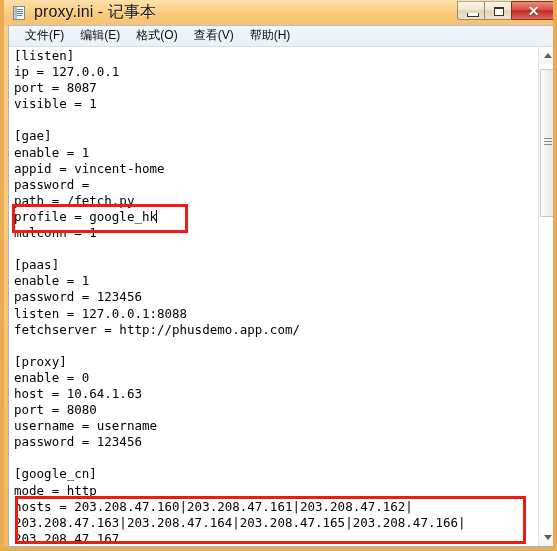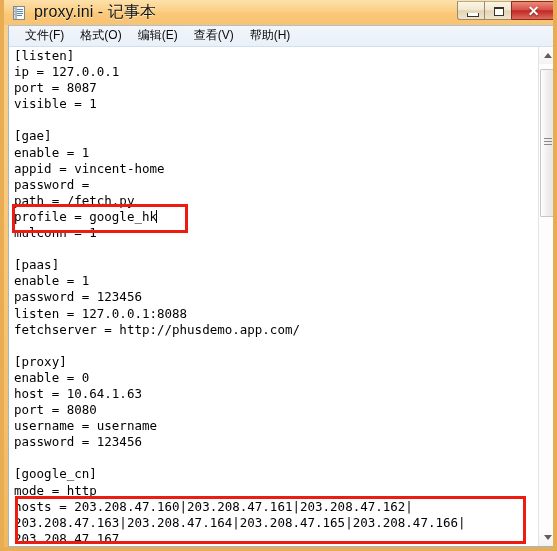--- a/index.html
+++ b/index.html
@@ -293,22 +293,22 @@
       <div class="wbtn close">
         <span class="glyph-close">✕</span>
       </div>
     </div>
   </div>
 
   <div class="client">
 
     <div class="menubar">
       <div class="menu-item">文件(F)</div>
+      <div class="menu-item">编辑(E)</div>
       <div class="menu-item">格式(O)</div>
-      <div class="menu-item">编辑(E)</div>
       <div class="menu-item">查看(V)</div>
       <div class="menu-item">帮助(H)</div>
     </div>
 
     <div class="editwrap">
 
       <div class="editarea">
         <div class="textcontent" id="textcontent"><div class="line">[listen]</div><div class="line">ip = 127.0.0.1</div><div class="line">port = 8087</div><div class="line">visible = 1</div><div class="line"></div><div class="line">[gae]</div><div class="line">enable = 1</div><div class="line">appid = vincent-home</div><div class="line">password = </div><div class="line">path = /fetch.py</div><div class="line">profile = google_hk<span class="caret"></span></div><div class="line">mulconn = 1</div><div class="line"></div><div class="line">[paas]</div><div class="line">enable = 1</div><div class="line">password = 123456</div><div class="line">listen = 127.0.0.1:8088</div><div class="line">fetchserver = http://phusdemo.app.com/</div><div class="line"></div><div class="line">[proxy]</div><div class="line">enable = 0</div><div class="line">host = 10.64.1.63</div><div class="line">port = 8080</div><div class="line">username = username</div><div class="line">password = 123456</div><div class="line"></div><div class="line">[google_cn]</div><div class="line">mode = http</div><div class="line">hosts = 203.208.47.160|203.208.47.161|203.208.47.162|</div><div class="line">203.208.47.163|203.208.47.164|203.208.47.165|203.208.47.166|</div><div class="line">203.208.47.167</div></div>
       </div>
 

